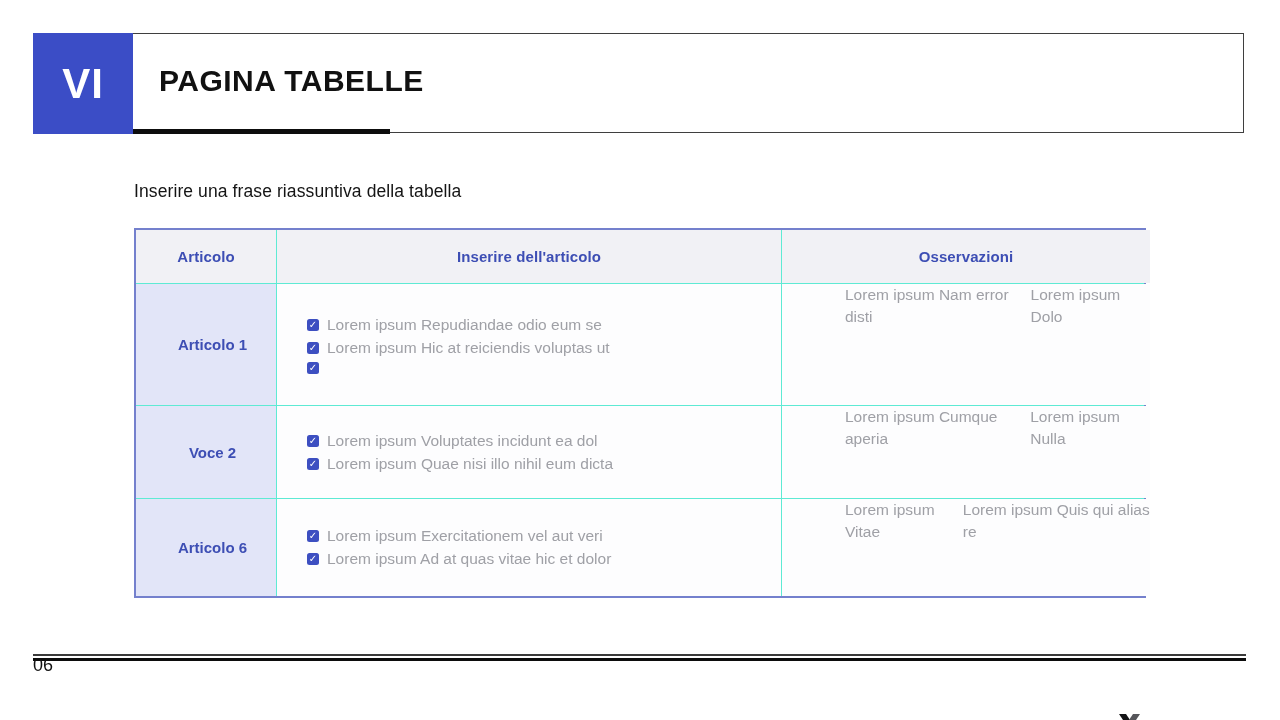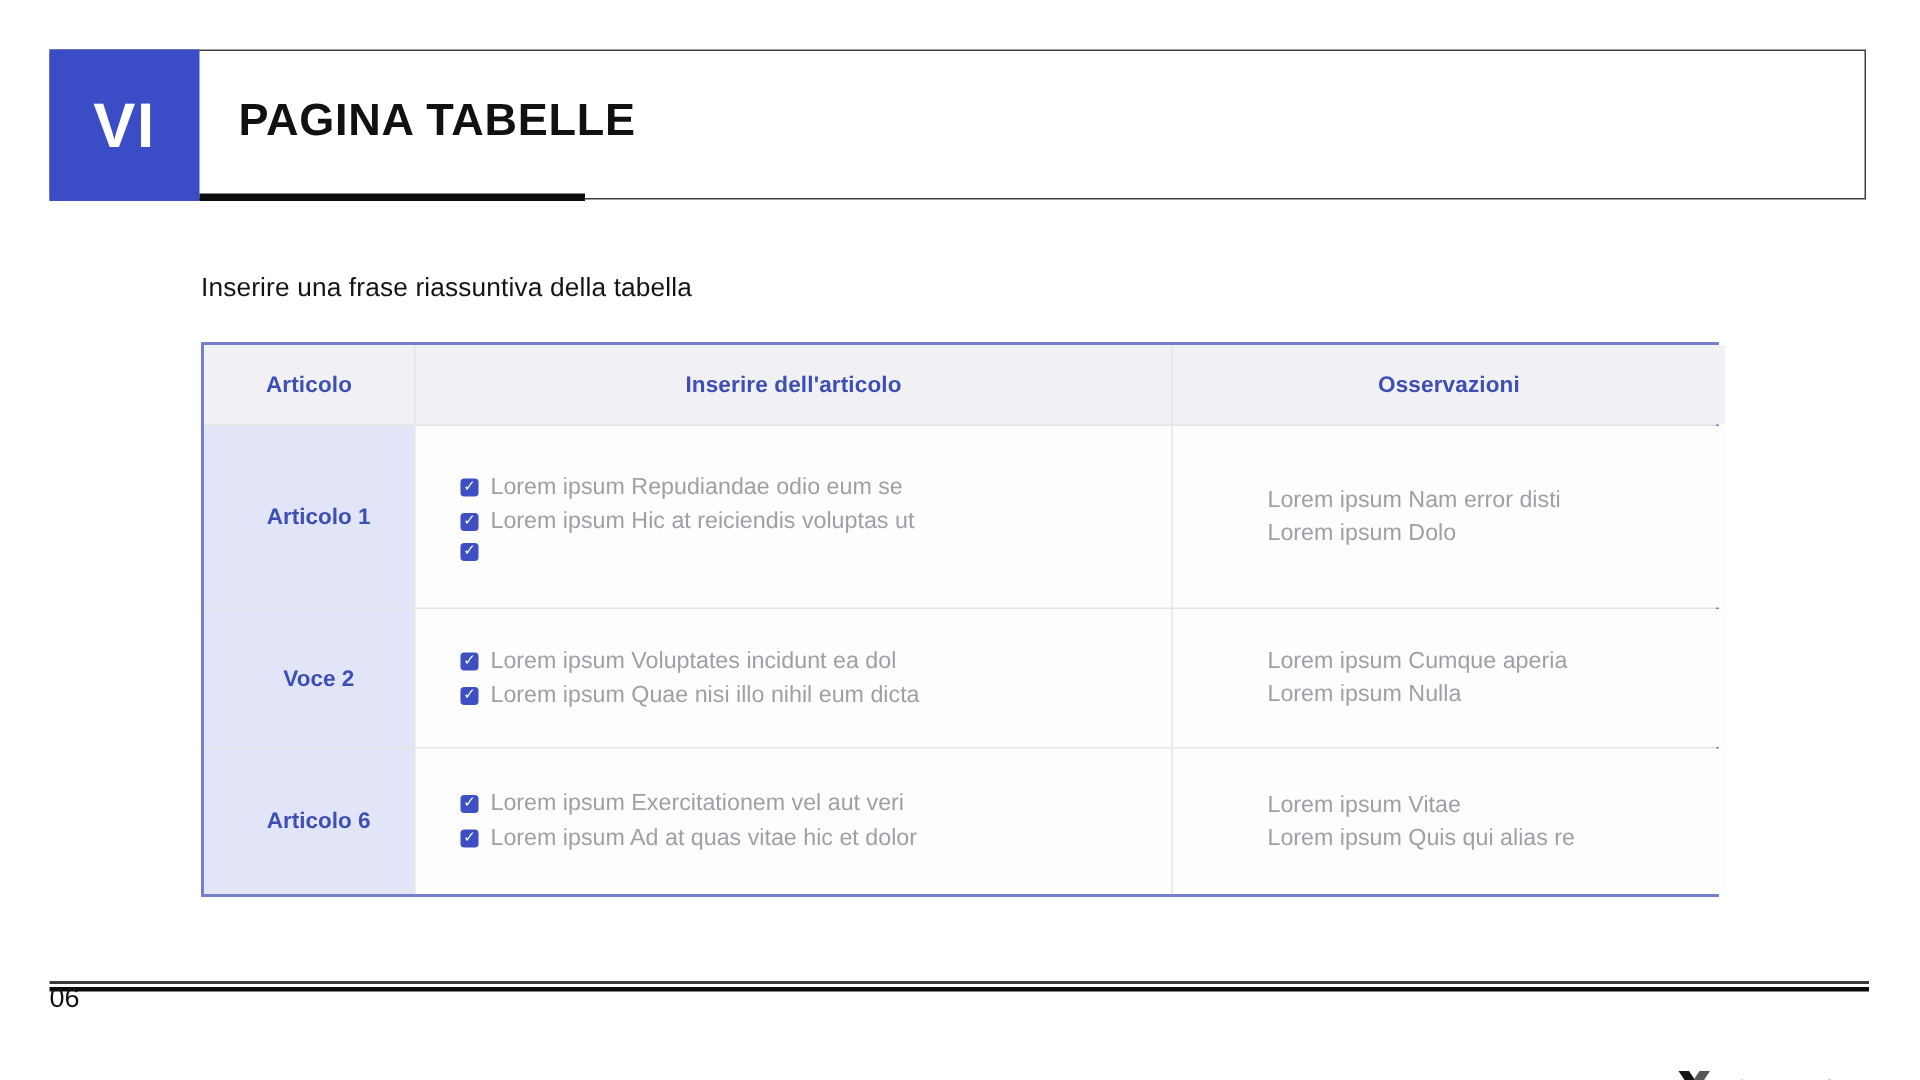--- a/index.html
+++ b/index.html
@@ -25,38 +25,38 @@
     position:absolute;left:133px;top:129px;width:257px;height:5px;background:#0d0d0d;z-index:4;
   }
   
   .subtitle{
     position:absolute;left:134px;top:181px;font-size:17.5px;color:#141414;letter-spacing:0.1px;
   }
   
   .tbl{
     position:absolute;left:134px;top:228px;width:1012px;
     display:grid;grid-template-columns:140px 504px 368px;grid-template-rows:53px 121px 92px 97px;
-    border:2px solid #7480cd;box-sizing:border-box;background:#e5e5e5;
+    border:2px solid #7480cd;box-sizing:border-box;background:#5eead4;
     grid-gap:1px;
   }
   .cell{background:#fdfdfe;display:flex;box-sizing:border-box;}
   .cell.hdr{
     background:#f1f1f5;align-items:center;justify-content:center;
     color:#3d4eb4;font-weight:bold;font-size:15px;letter-spacing:0.1px;
   }
   .cell.lbl{
     background:#e2e5f8;align-items:center;justify-content:center;
     color:#3d4eb4;font-weight:bold;font-size:15px;padding-left:13px;
   }
   .cell.det{
     flex-direction:column;justify-content:center;padding-left:30px;gap:5px;
     color:#9fa0a6;font-size:15.5px;
   }
   .cell.obs{
-    flex-direction:column;justify-content:center;padding-left:63px;
+    flex-direction:row;justify-content:center;padding-left:63px;
     color:#9fa0a6;font-size:15.5px;line-height:22px;
   }
   .det-line{display:flex;align-items:center;}
   .cbx{
     width:12px;height:12px;background:#3d4fc1;border-radius:2.5px;color:#ffffff;
     font-size:10px;line-height:12px;text-align:center;margin-right:8px;flex:0 0 auto;
     font-weight:bold;
   }
   
   .footer-line-thin{position:absolute;left:33px;top:654px;width:1213px;height:1.5px;background:#3a3a3a;}

